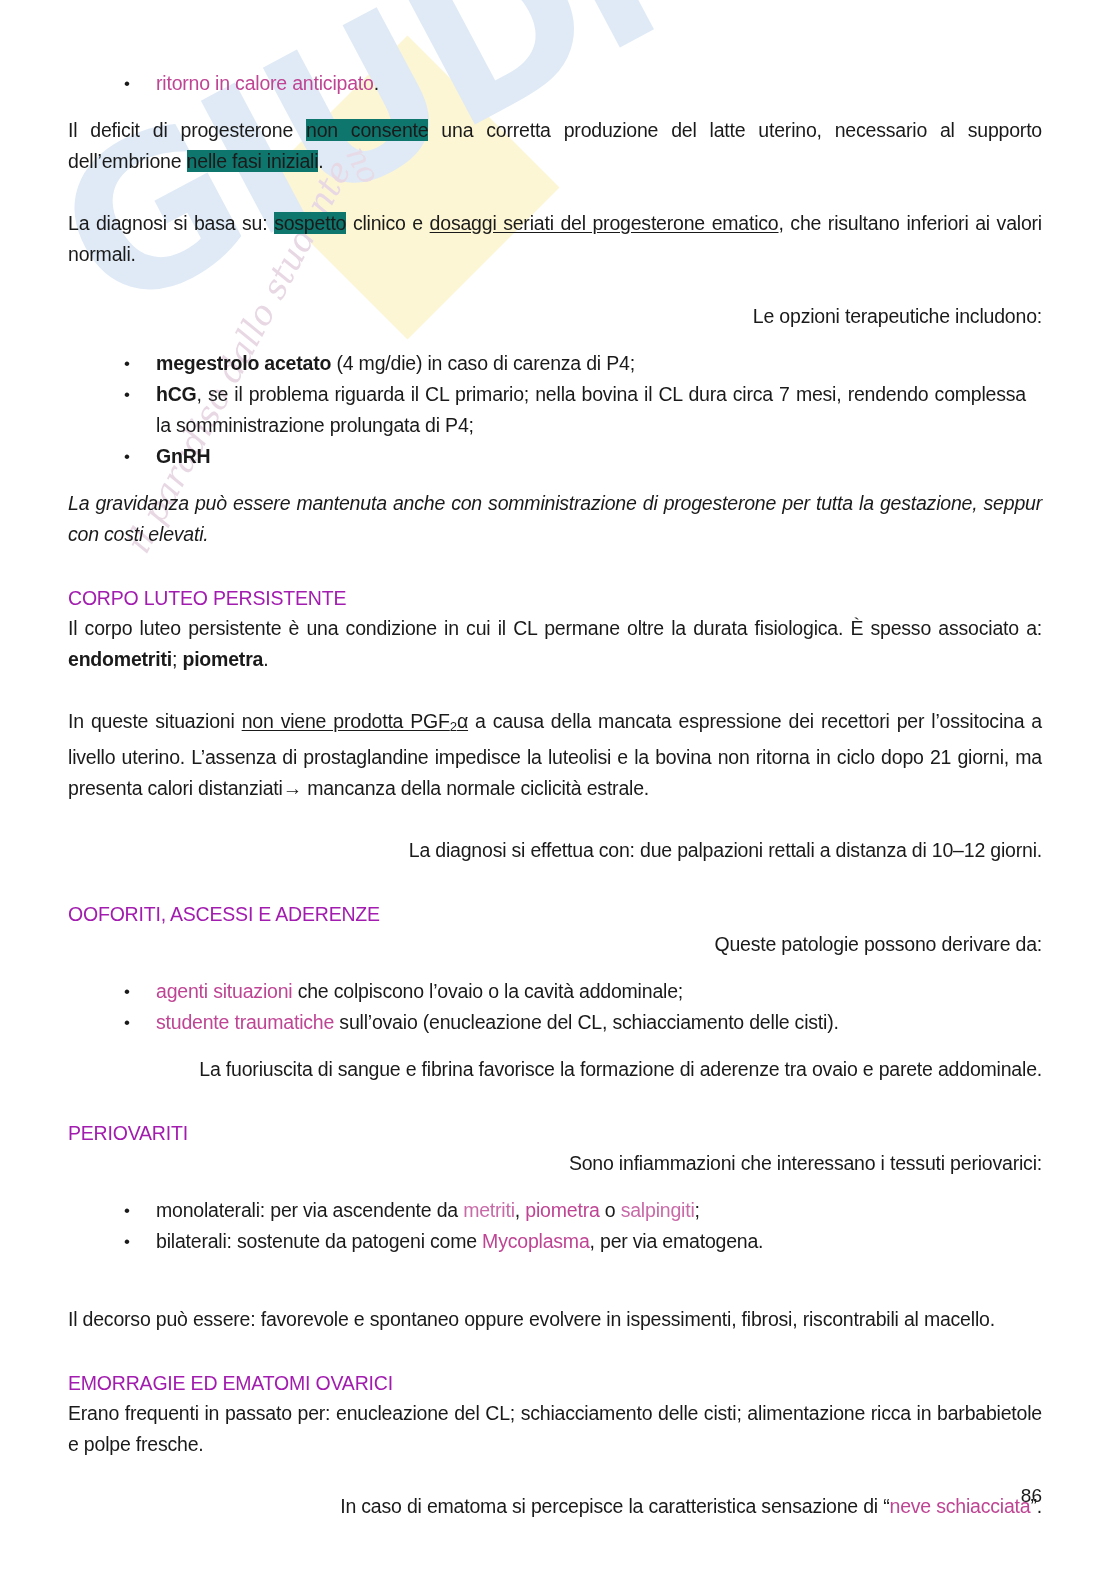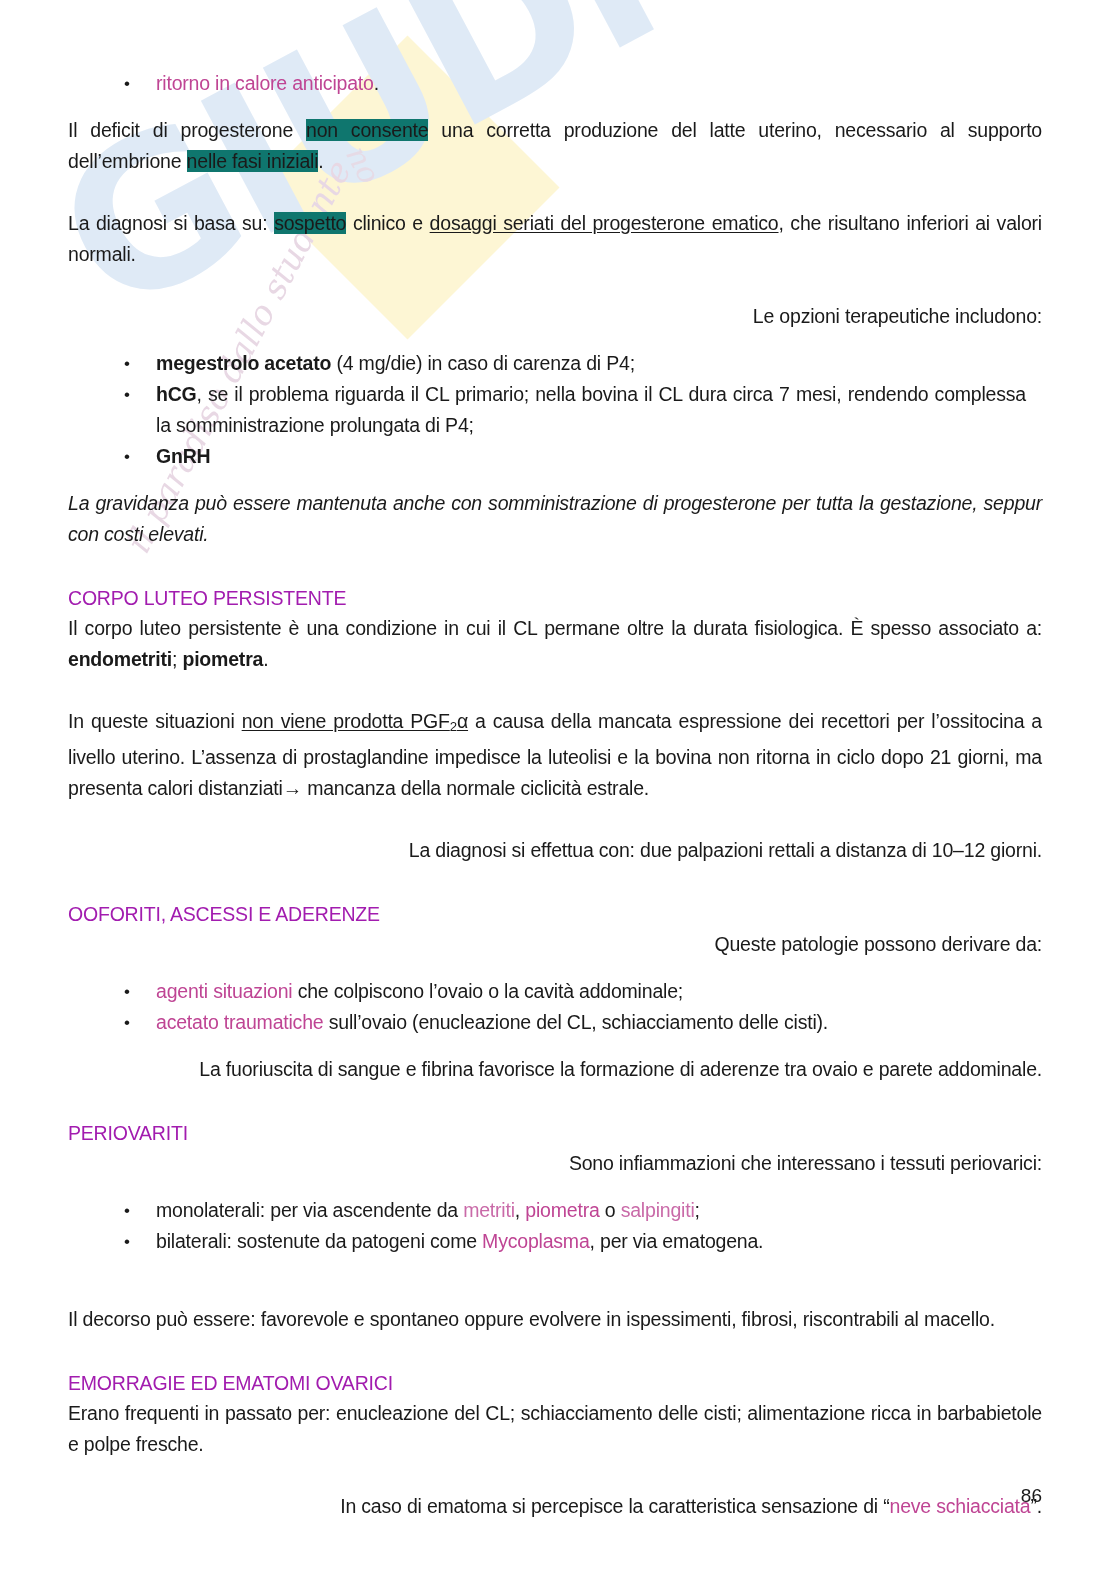--- a/index.html
+++ b/index.html
@@ -203,21 +203,21 @@
     <p class="para nojust">La diagnosi si effettua con: due palpazioni rettali a distanza di 10–12 giorni.</p>
 
     <div class="spacer"></div>
 
     <div class="heading">OOFORITI, ASCESSI E ADERENZE</div>
 
     <p class="para nojust">Queste patologie possono derivare da:</p>
 
     <ul class="bullets">
       <li class="nojust"><span class="pink">agenti situazioni</span><span> che colpiscono l’ovaio o la cavità addominale;</span></li>
-      <li class="nojust"><span class="pink">acetato traumatiche</span><span> sull’ovaio (enucleazione del CL, schiacciamento delle cisti).</span></li>
+      <li class="nojust"><span class="pink">studente traumatiche</span><span> sull’ovaio (enucleazione del CL, schiacciamento delle cisti).</span></li>
     </ul>
 
     <p class="para nojust">La fuoriuscita di sangue e fibrina favorisce la formazione di aderenze tra ovaio e parete addominale.</p>
 
     <div class="spacer"></div>
 
     <div class="heading">PERIOVARITI</div>
 
     <p class="para nojust">Sono infiammazioni che interessano i tessuti periovarici:</p>
 

